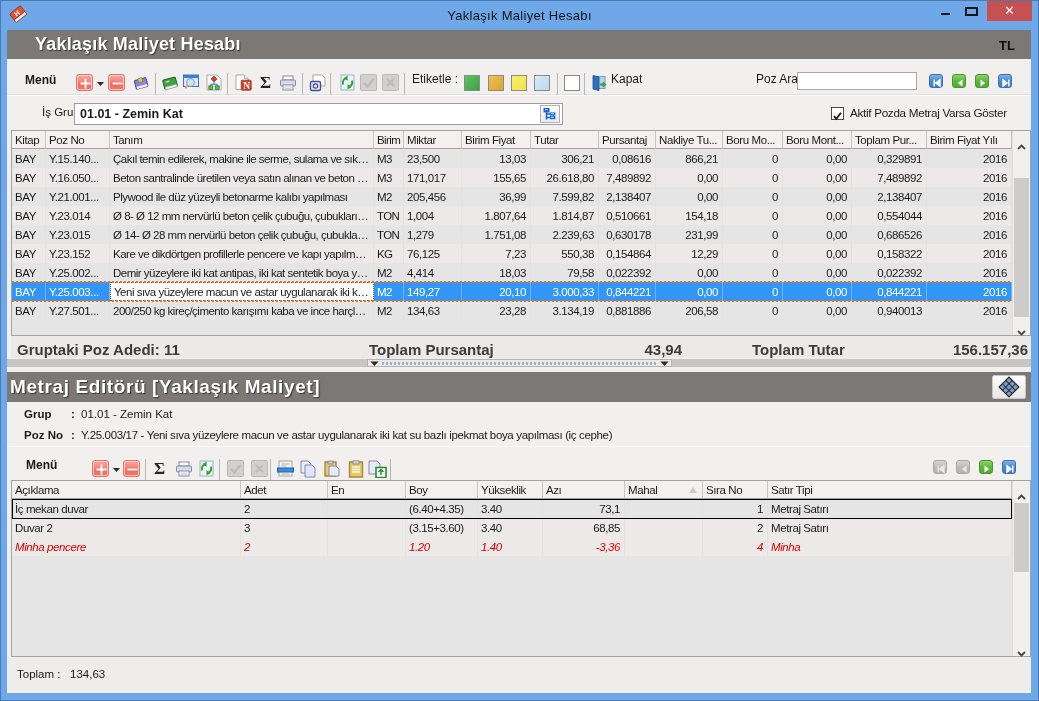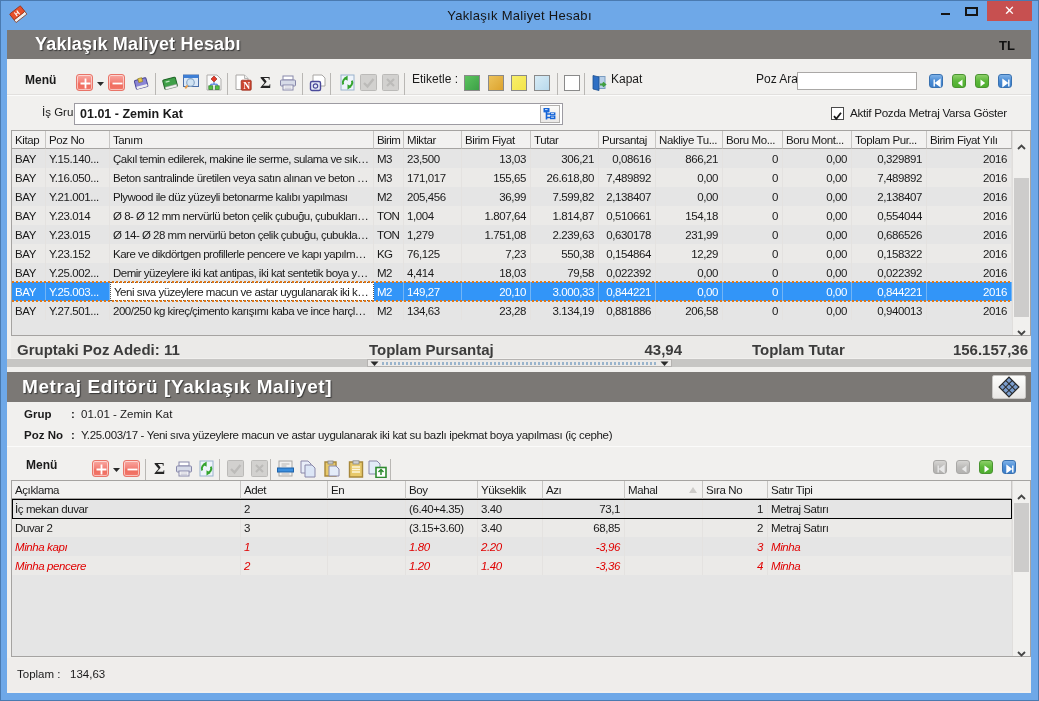--- a/index.html
+++ b/index.html
@@ -402,21 +402,21 @@
         <path d="M0.5 1.5 L8.5 1.5 L4.5 6 Z" fill="#2a2a2a"></path>
       </svg>
    <div class="abs" style="left:14px; top:2px; right:14px; height:3px; background-image:repeating-linear-gradient(90deg,#9ab4cc 0 2px,transparent 2px 4px);"></div>
    <svg class="abs" style="right:2px; top:0px;" width="9" height="7">
         <path d="M0.5 1.5 L8.5 1.5 L4.5 6 Z" fill="#2a2a2a"></path>
       </svg>
  </div>
 </div>
 
 <div class="abs band" style="top:372px; height:30px;">
-    <span class="t" style="left:15px; font-size:19px; letter-spacing:0.6px;">Metraj Editörü [Yaklaşık Maliyet]</span>
+    <span class="t" style="left:3px; font-size:19px; letter-spacing:0.6px;">Metraj Editörü [Yaklaşık Maliyet]</span>
  <div class="abs" style="left:985px; top:3px; width:34px; height:24px; background:linear-gradient(#fdfdfc,#e9e7e5); border:1px solid #c8c6c4; border-radius:2px;">
   <svg width="22" height="22" style="margin:0 0 0 5px;" viewBox="0 0 22 22">
    <g transform="rotate(45 11 11)">
           <rect x="4" y="4" width="14" height="14" fill="#7a9ccc" stroke="#2a2a2a" stroke-width="1.2"></rect>
    <path d="M4 8.7 h14 M4 13.4 h14 M8.7 4 v14 M13.4 4 v14" stroke="#2a2a2a" stroke-width="1"></path>
         </g>
       </svg>
  </div>
 </div>
 
@@ -553,31 +553,20 @@
           <td>Duvar 2</td>
           <td>3</td>
           <td></td>
           <td>(3.15+3.60)</td>
           <td>3.40</td>
           <td class="r">68,85</td>
           <td></td>
           <td class="r">2</td>
           <td>Metraj Satırı</td>
         </tr>
- <tr class="minha">
-          <td>Minha kapı</td>
-          <td>1</td>
-          <td></td>
-          <td>1.80</td>
-          <td>2.20</td>
-          <td class="r">-3,96</td>
-          <td></td>
-          <td class="r">3</td>
-          <td>Minha</td>
-        </tr>
  <tr class="alt minha">
           <td>Minha pencere</td>
           <td>2</td>
           <td></td>
           <td>1.20</td>
           <td>1.40</td>
           <td class="r">-3,36</td>
           <td></td>
           <td class="r">4</td>
           <td>Minha</td>

